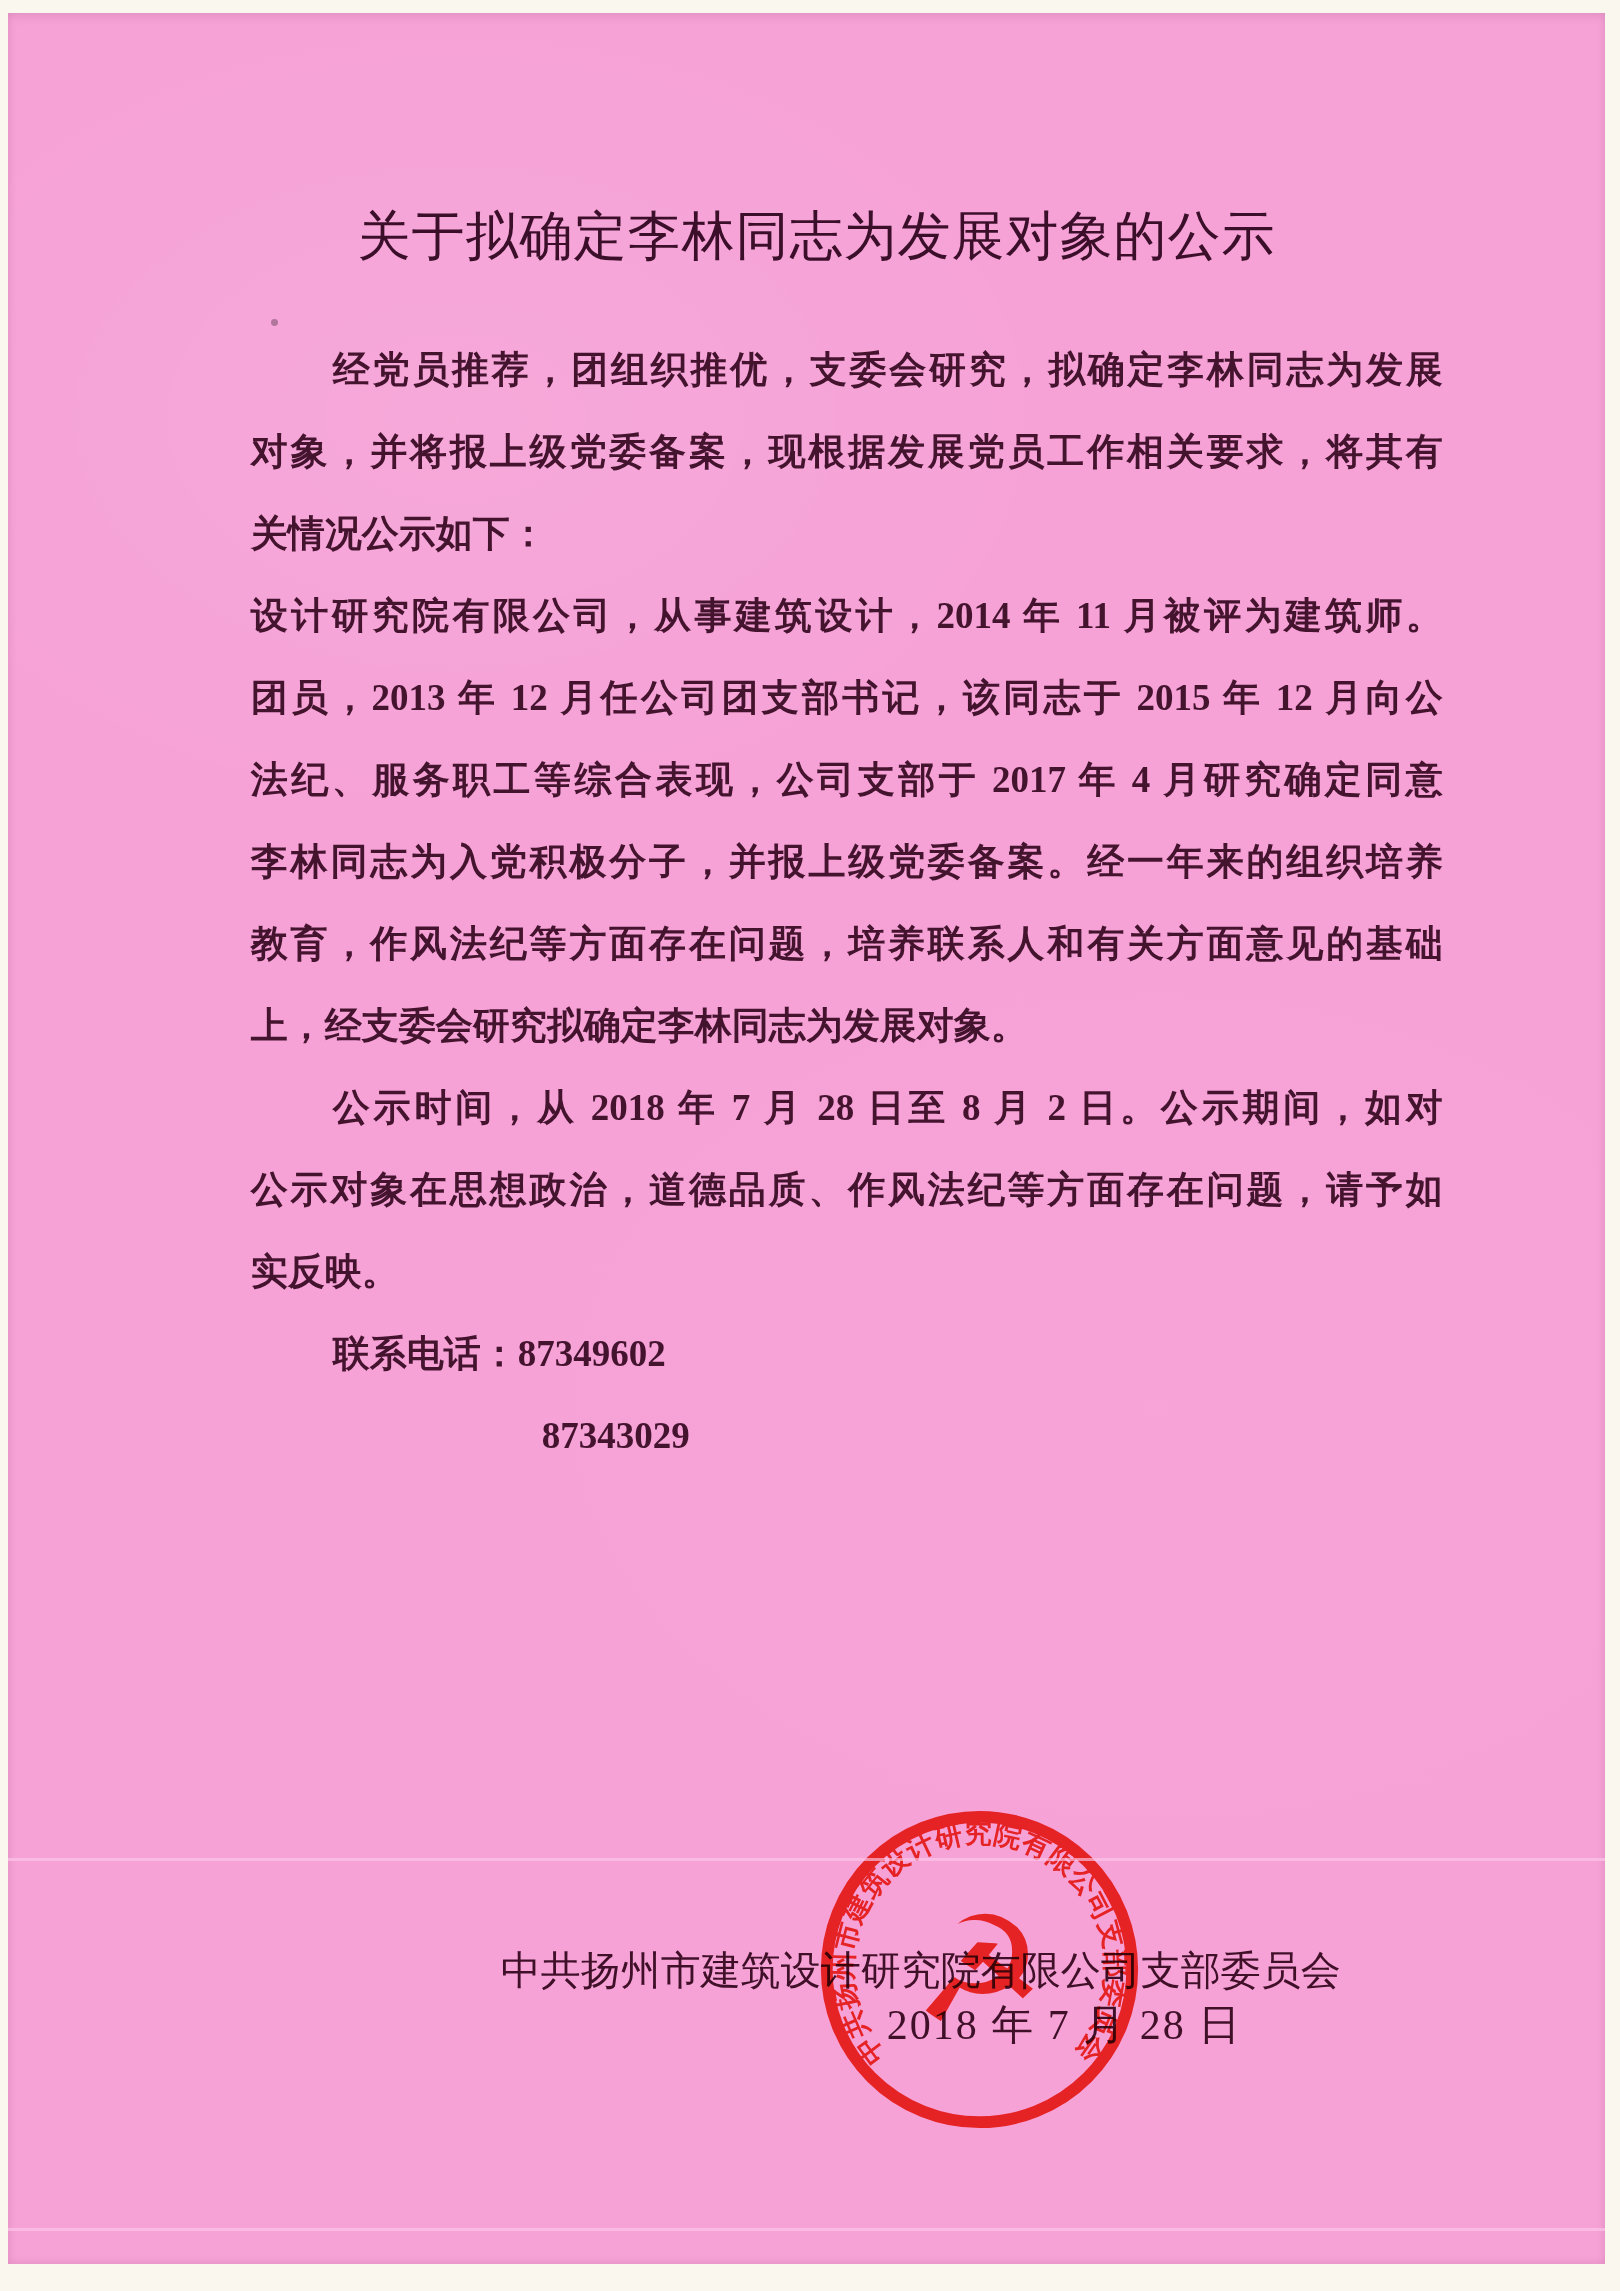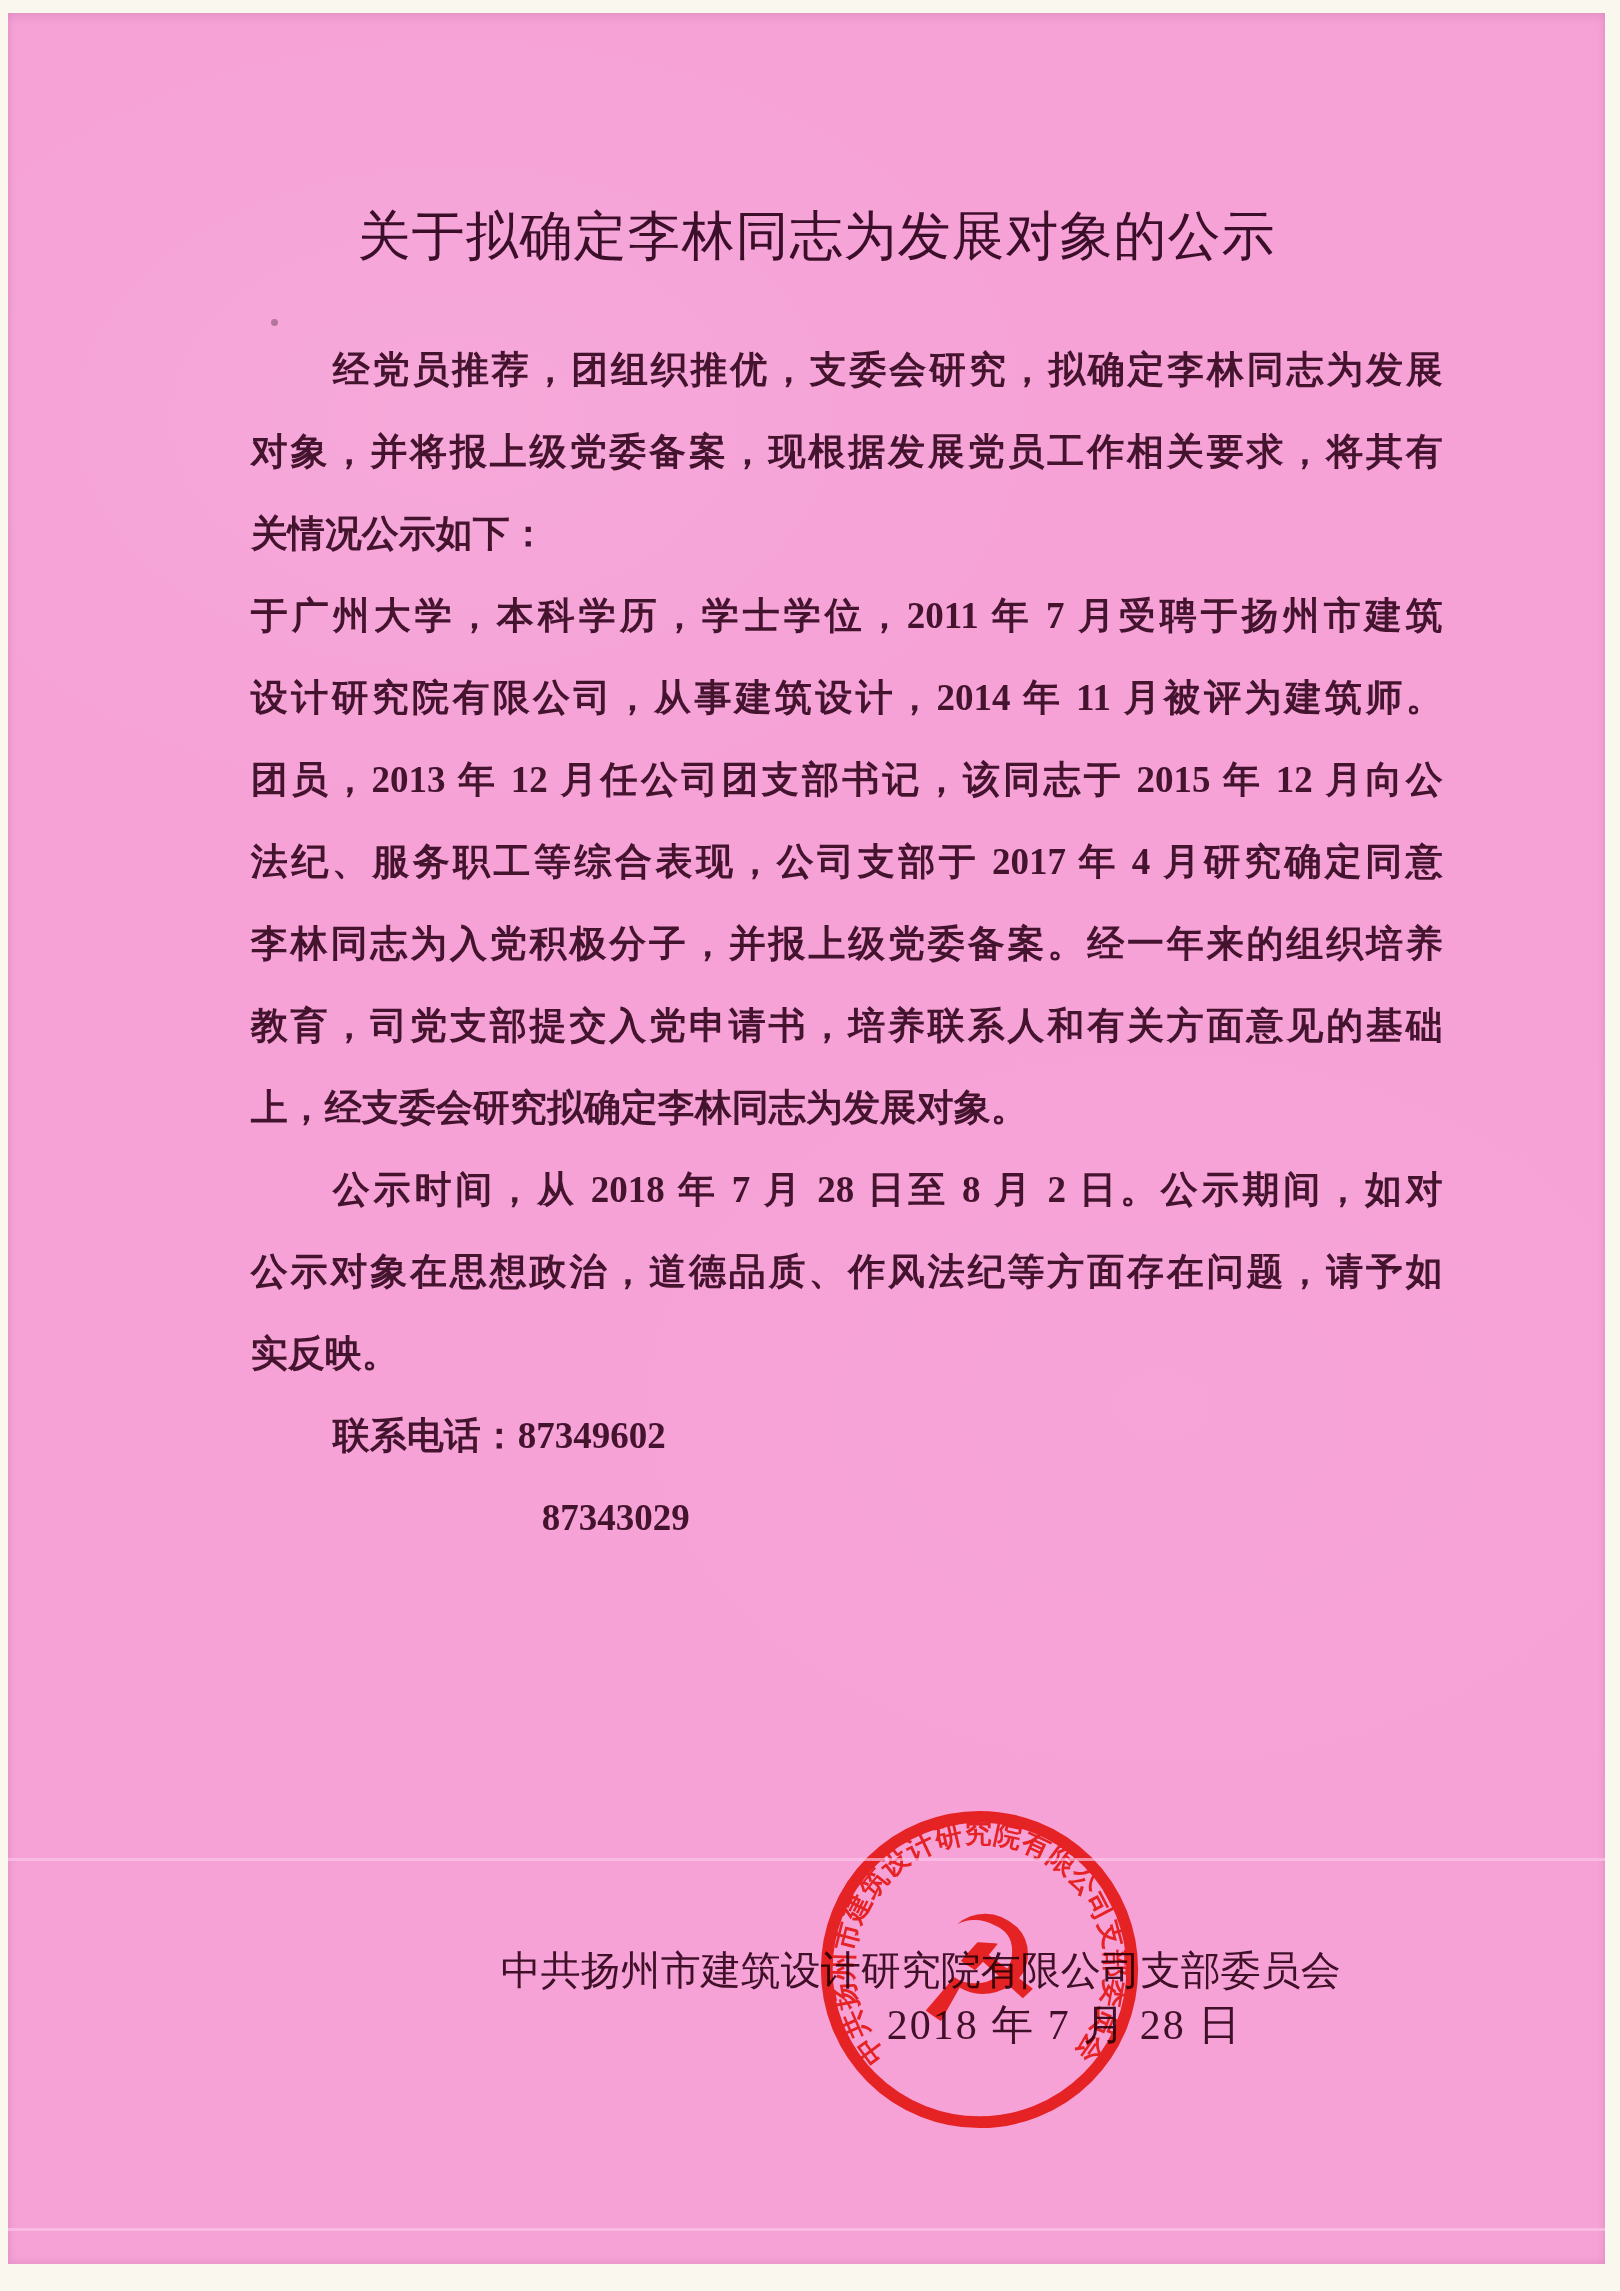--- a/index.html
+++ b/index.html
@@ -88,26 +88,25 @@
 
 <div class="page">
   <div class="paper">
 
     <h1 class="title">关于拟确定李林同志为发展对象的公示</h1>
 
     <div class="bodytext">
       <div class="line indent fill">经党员推荐，团组织推优，支委会研究，拟确定李林同志为发展</div>
       <div class="line fill">对象，并将报上级党委备案，现根据发展党员工作相关要求，将其有</div>
       <div class="line">关情况公示如下：</div>
-      <div class="line fill">于广州大学，本科学历，学士学位，2011 年 7 月受聘于扬州市建筑</div>
       <div class="line fill">设计研究院有限公司，从事建筑设计，2014 年 11 月被评为建筑师。</div>
       <div class="line fill">团员，2013 年 12 月任公司团支部书记，该同志于 2015 年 12 月向公</div>
       <div class="line fill">法纪、服务职工等综合表现，公司支部于 2017 年 4 月研究确定同意</div>
       <div class="line fill">李林同志为入党积极分子，并报上级党委备案。经一年来的组织培养</div>
-      <div class="line fill">教育，司党支部提交入党申请书，培养联系人和有关方面意见的基础</div>
+      <div class="line fill">教育，作风法纪等方面存在问题，培养联系人和有关方面意见的基础</div>
       <div class="line">上，经支委会研究拟确定李林同志为发展对象。</div>
       <div class="line indent fill">公示时间，从 2018 年 7 月 28 日至 8 月 2 日。公示期间，如对</div>
       <div class="line fill">公示对象在思想政治，道德品质、作风法纪等方面存在问题，请予如</div>
       <div class="line">实反映。</div>
       <div class="line indent">联系电话：87349602</div>
       <div class="line phone2">87343029</div>
     </div>
 
     <div class="signature">中共扬州市建筑设计研究院有限公司支部委员会</div>
     <div class="dateline">2018 年 7 月 28 日</div>

